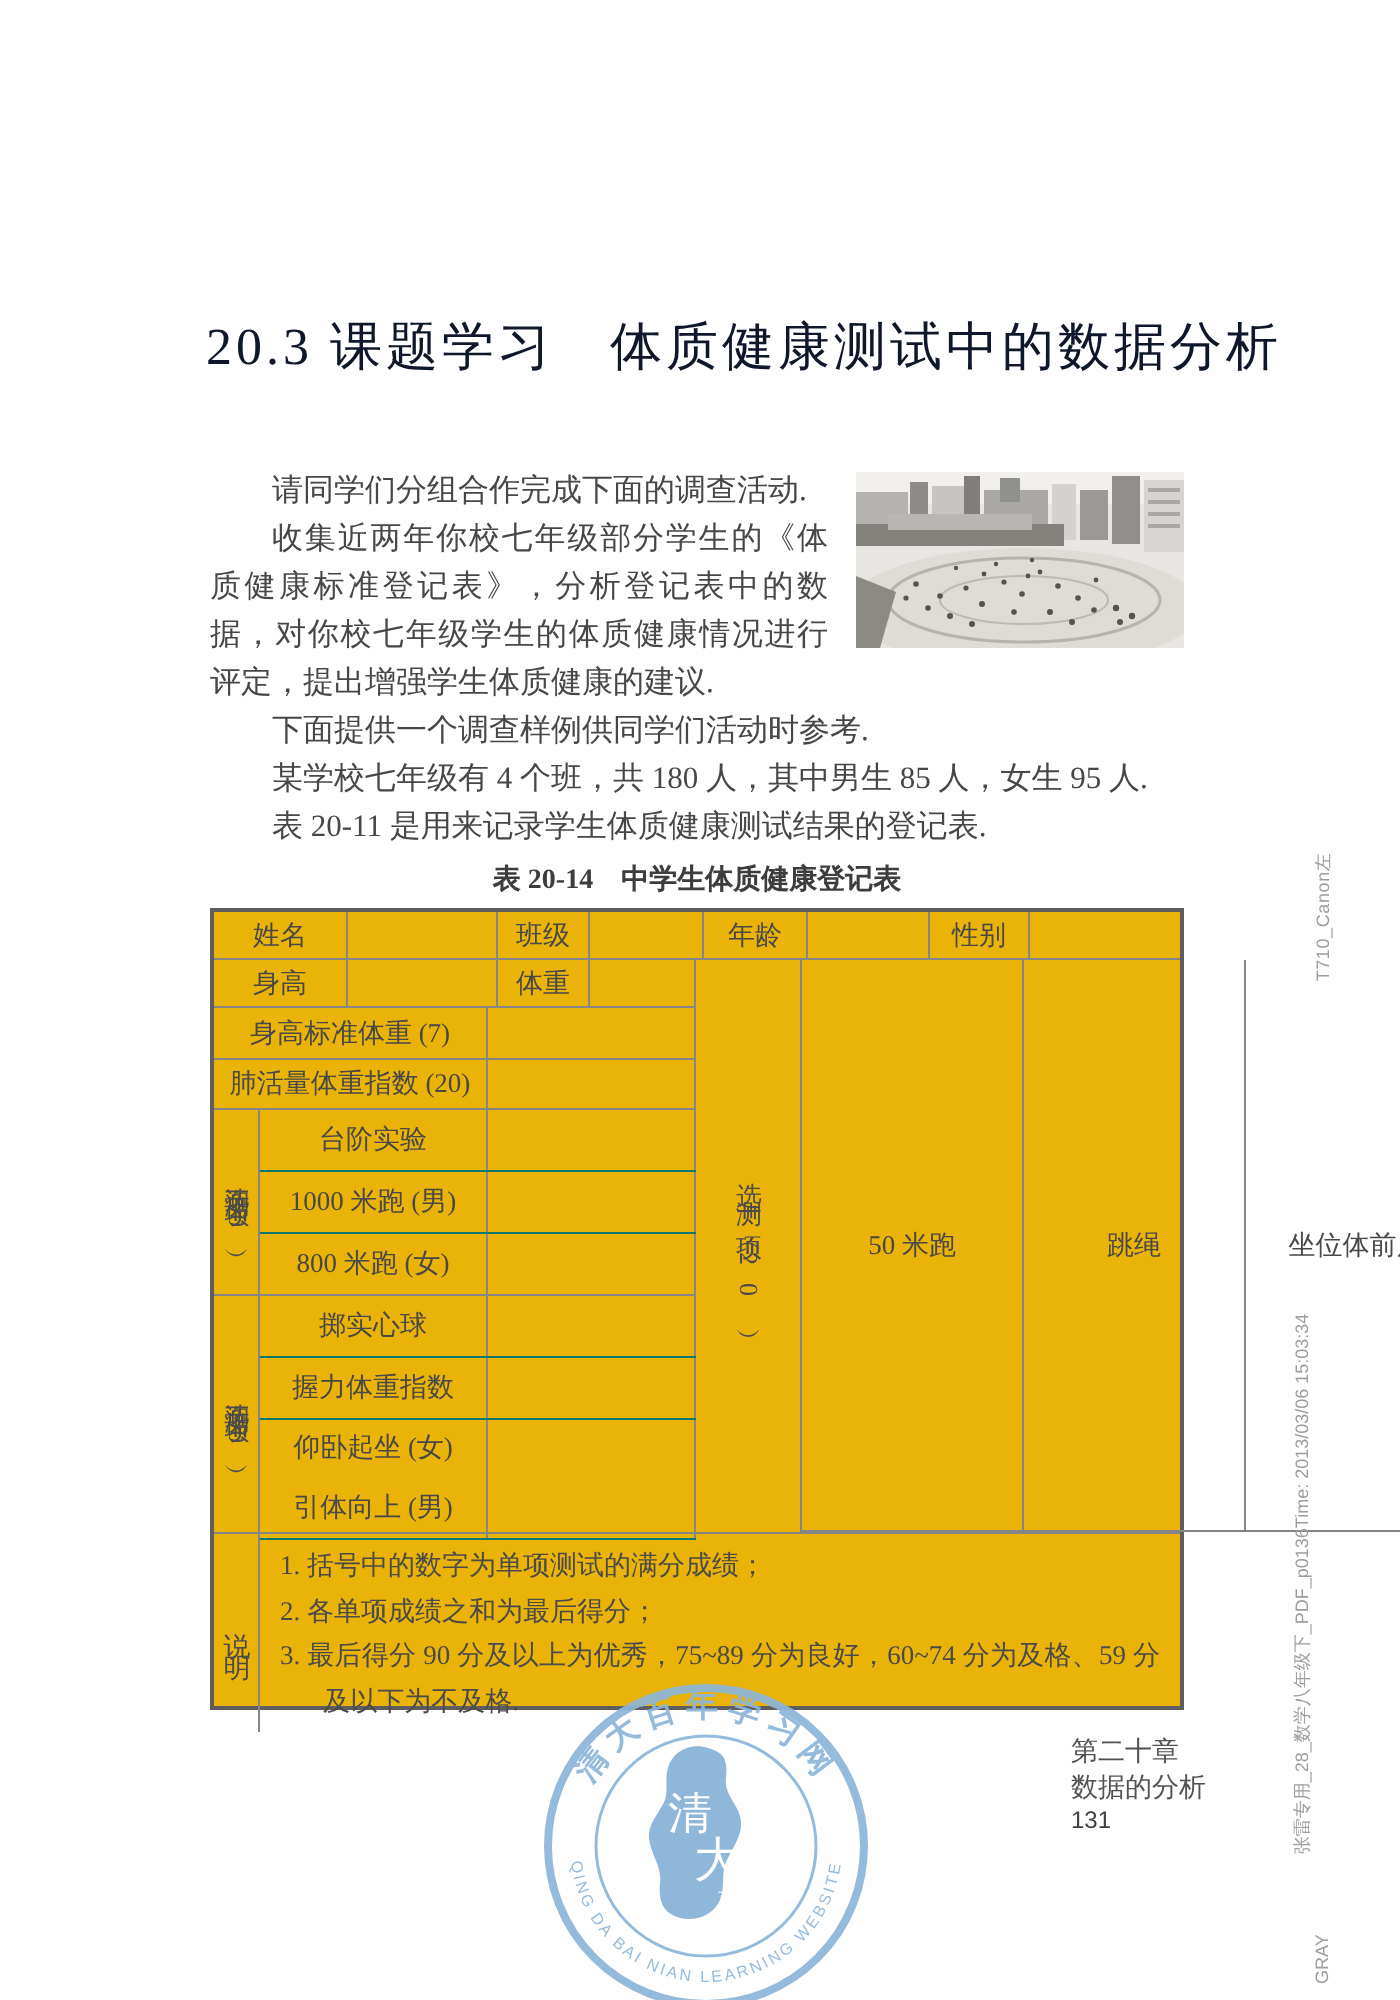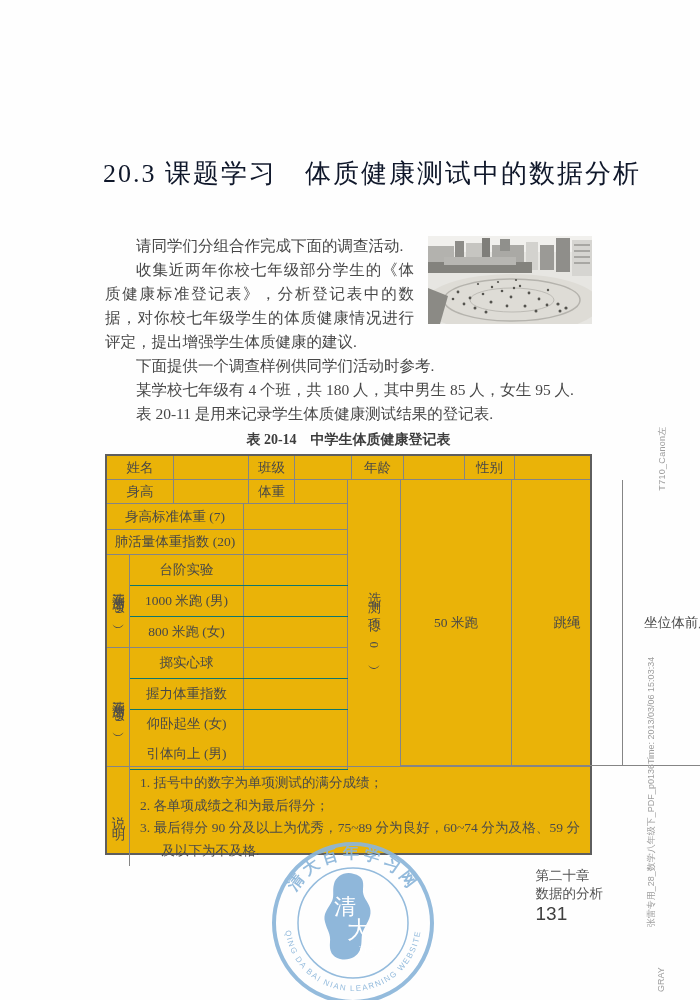--- a/index.html
+++ b/index.html
@@ -66,21 +66,21 @@
     padding-left:1.6em; text-indent:-1.6em; color:#4a4a4a;
   }
   
   .footer {
     position:absolute; top:867px; right:108px;
     display:flex; align-items:baseline; font-size:13.5px; color:#525252;flex-direction:column;
   }
   .footer .f-sec { margin-left:13px; }
   .footer .f-page {
     margin-left:24px; font-family:"Liberation Sans", sans-serif;
-    font-size:19px; color:#3f3f3f;
+    font-size:12px; color:#3f3f3f;
   }
   
   .watermark { position:absolute; left:268px; top:838px; width:170px; height:170px;
                opacity:0.92; pointer-events:none; }
   
   .mark { position:absolute; font-family:"Liberation Sans", sans-serif;
           color:#9d9d9d; transform:rotate(-90deg); text-align:center; }
   .mark-top { left:622px; top:452px; width:80px; font-size:9px; letter-spacing:0.3px; }
   .mark-main { left:456px; top:782px; width:400px; font-size:9px; line-height:10px; }
   .mark-main .m2 { text-align:left; }

